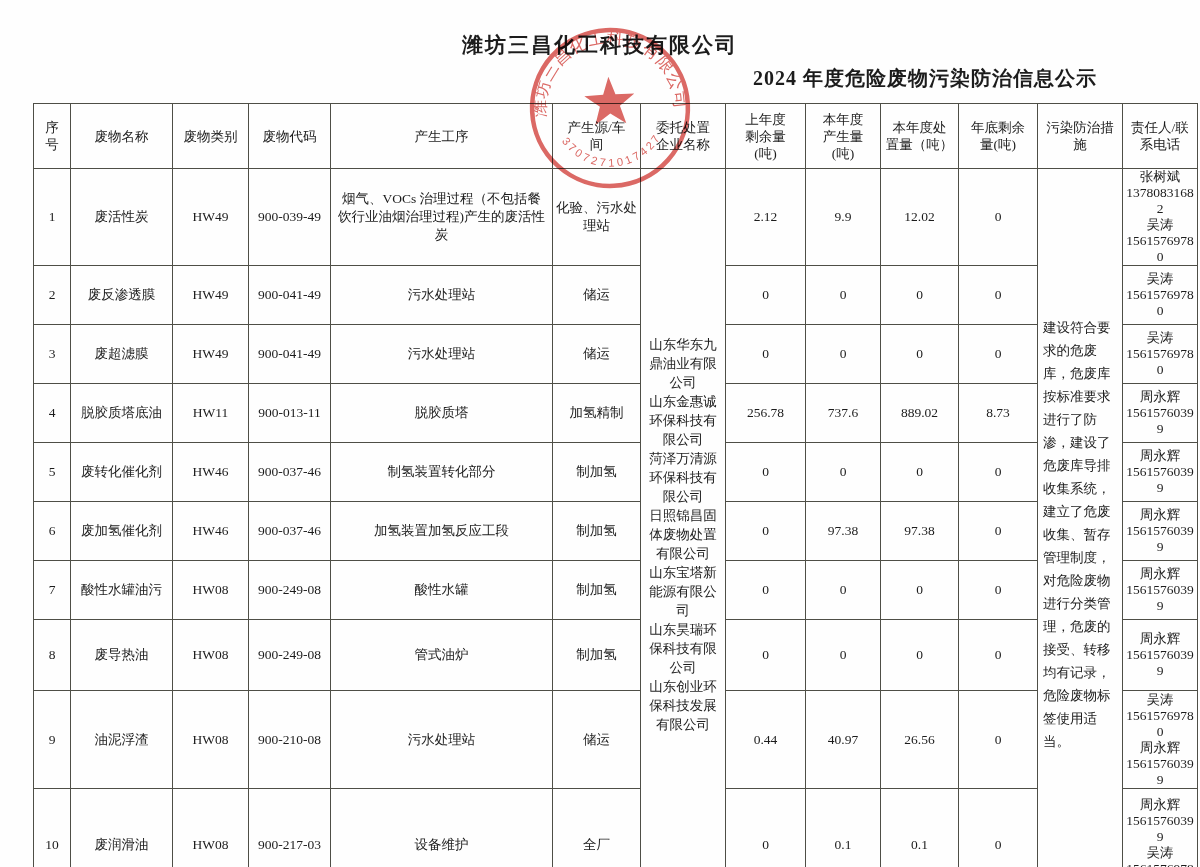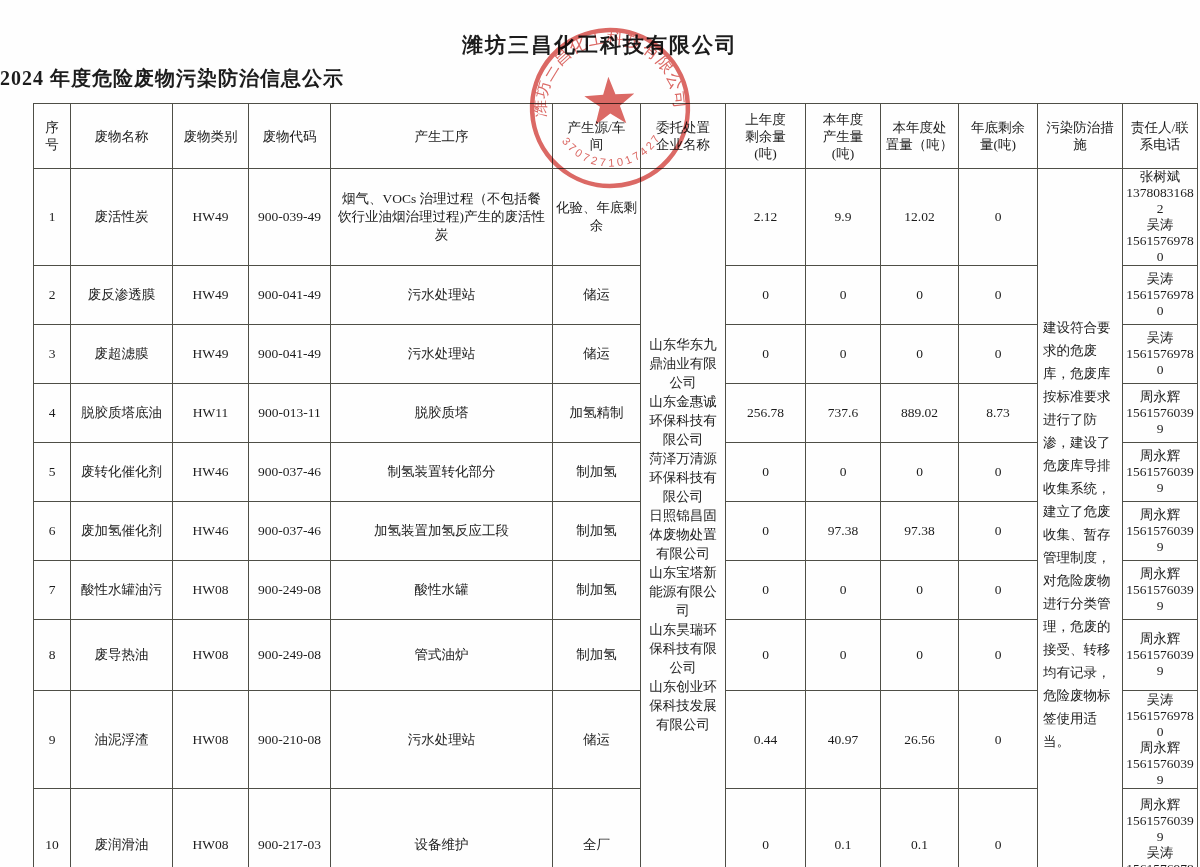--- a/index.html
+++ b/index.html
@@ -6,21 +6,21 @@
   body{
     width:1200px;height:867px;position:relative;background:#fefefe;
     font-family:"Liberation Serif","DejaVu Serif",serif;color:#1c1c1c;
     overflow:hidden;
   }
   .page-title{
     position:absolute;top:31px;left:0;width:1200px;text-align:center;
     font-size:21px;font-weight:bold;letter-spacing:2px;
   }
   .page-subtitle{
-    position:absolute;top:65px;left:0;width:1081px;text-align:left;
+    position:absolute;top:65px;left:16px;width:1081px;text-align:right;
     font-size:20px;font-weight:bold;letter-spacing:1px;
   }
   table.waste-table{
     position:absolute;left:33px;top:103px;width:1164px;
     border-collapse:collapse;table-layout:fixed;
   }
   .waste-table th,.waste-table td{
     border:1px solid #4e4e46;
     text-align:center;vertical-align:middle;
     font-size:13.5px;font-weight:normal;
@@ -95,21 +95,21 @@
 系电话</th>
     </tr>
   </thead>
   <tbody>
       <tr style="height: 84px;">
         <td>1</td>
         <td>废活性炭</td>
         <td>HW49</td>
         <td>900-039-49</td>
         <td class="c-process">烟气、VOCs 治理过程（不包括餐饮行业油烟治理过程)产生的废活性炭</td>
-        <td>化验、年底剩余</td>
+        <td>化验、污水处理站</td>
         <td class="c-companies" rowspan="10">
           <div class="company-name">山东华东九鼎油业有限公司</div>
           <div class="company-name">山东金惠诚环保科技有限公司</div>
           <div class="company-name">菏泽万清源环保科技有限公司</div>
           <div class="company-name">日照锦昌固体废物处置有限公司</div>
           <div class="company-name">山东宝塔新能源有限公司</div>
           <div class="company-name">山东昊瑞环保科技有限公司</div>
           <div class="company-name">山东创业环保科技发展有限公司</div>
         </td>
         <td>2.12</td>

